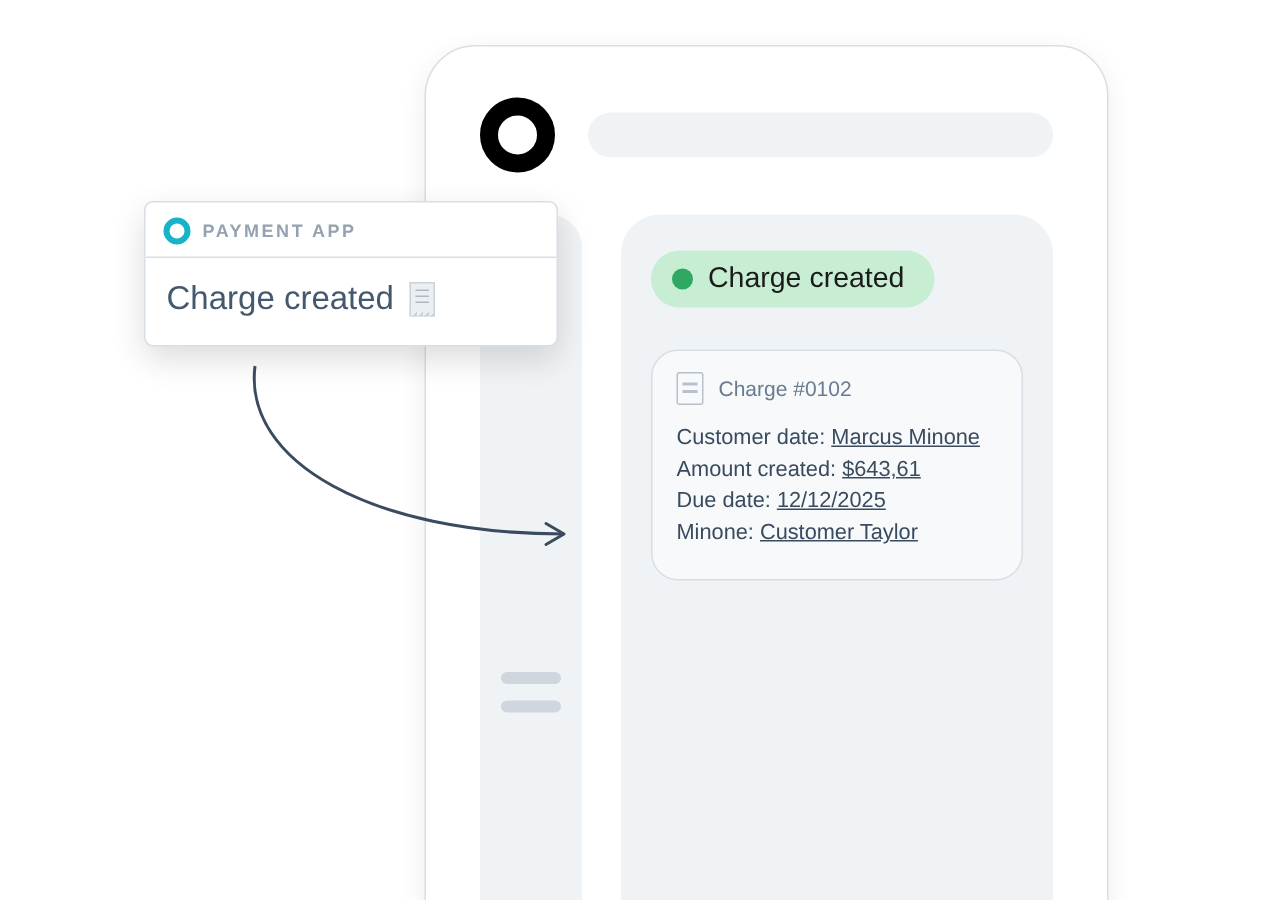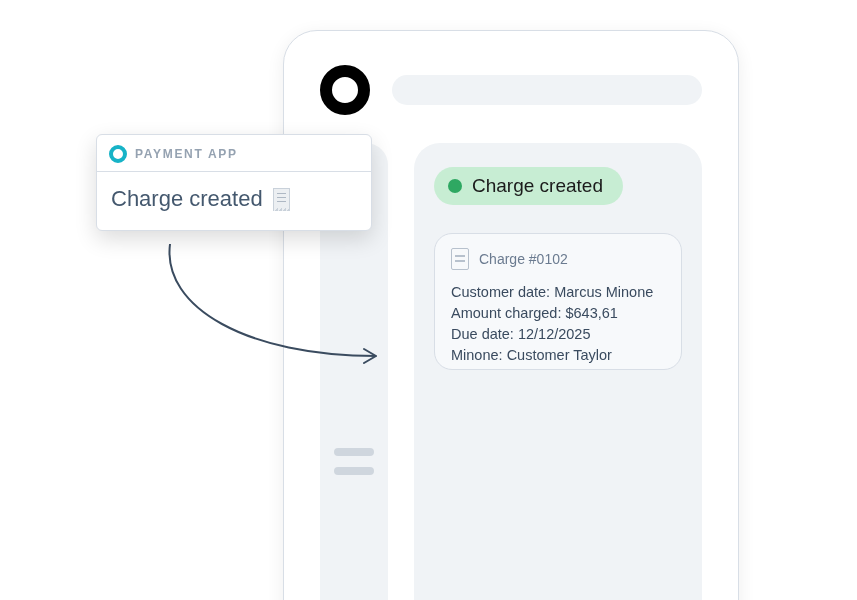--- a/index.html
+++ b/index.html
@@ -91,21 +91,21 @@
   .status-dot{
     width:14px;height:14px;border-radius:50%;
     background:var(--pill-green-dot);
   }
 
   .charge-card{
     margin-top:28px;
     background:var(--panel-inner);
     border:1px solid var(--line);
     border-radius:18px;
-    padding:14px 16px 3px 16px;
+    padding:14px 16px 20px 16px;
     font-size:14.5px;
     color:var(--ink);
     line-height:1.45;
   }
   .charge-card-head{
     display:flex; align-items:center; gap:10px;
     margin-bottom:12px;
     color:var(--ink-soft);
     font-size:14px;
   }
@@ -115,21 +115,21 @@
     border-radius:2px;
     position:relative;
   }
   .doc-icon::before,
   .doc-icon::after{
     content:""; position:absolute; left:3px; right:3px;
     height:1.5px; background:#b7c1cd;
   }
   .doc-icon::before{top:6px;}
   .doc-icon::after{top:11px;}
-  .kv .v{display:inline;}
+  .kv .v{display:inline;text-decoration:underline;}
 
   
   .notif{
     position:absolute;
     left:96px; top:134px;
     width:276px;
     background:var(--card-bg);
     border:1px solid var(--line);
     border-radius:6px;
     box-shadow:0 8px 22px rgba(0,0,0,.14);
@@ -208,21 +208,21 @@
         <div class="charge-card">
           <div class="charge-card-head">
             <span class="doc-icon"></span>
             <span>Charge #0102</span>
           </div>
           <div class="kv">
             <span>Customer date:</span>
             <span class="v">Marcus Minone</span>
           </div>
           <div class="kv">
-            <span>Amount charged:</span>
+            <span>Amount created:</span>
             <span class="v">$643,61</span>
           </div>
           <div class="kv">
             <span>Due date:</span>
             <span class="v">12/12/2025</span>
           </div>
           <div class="kv">
             <span>Minone:</span>
             <span class="v">Customer Taylor</span>
           </div>

